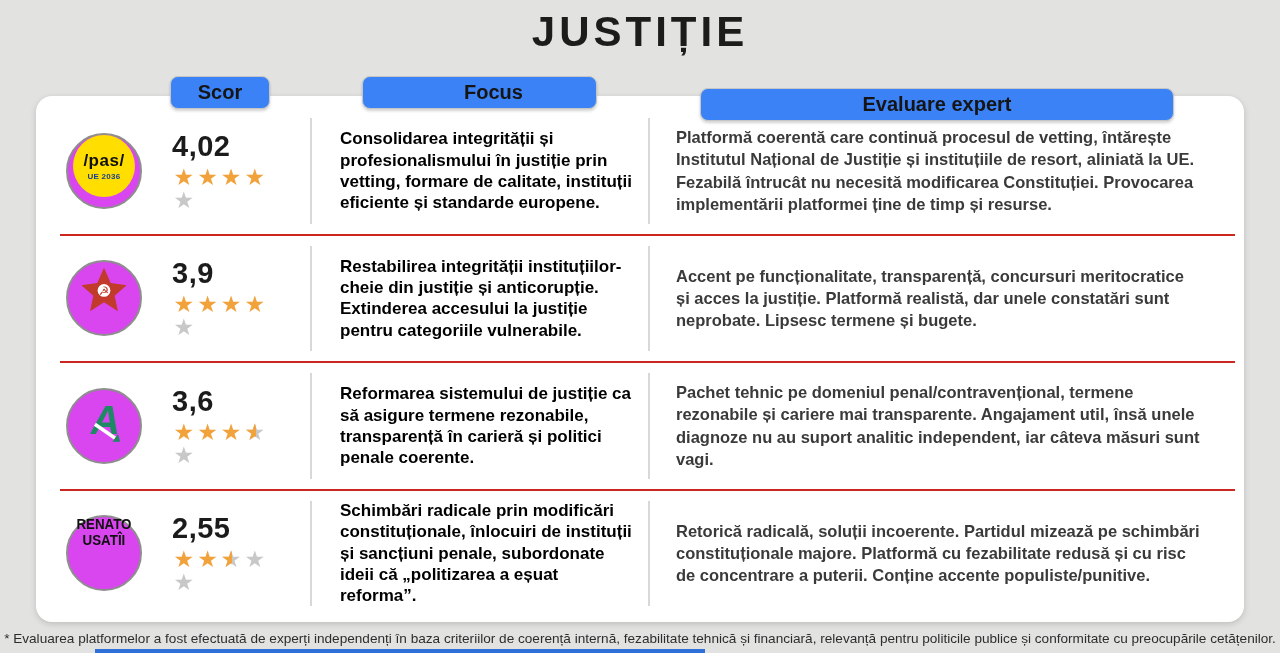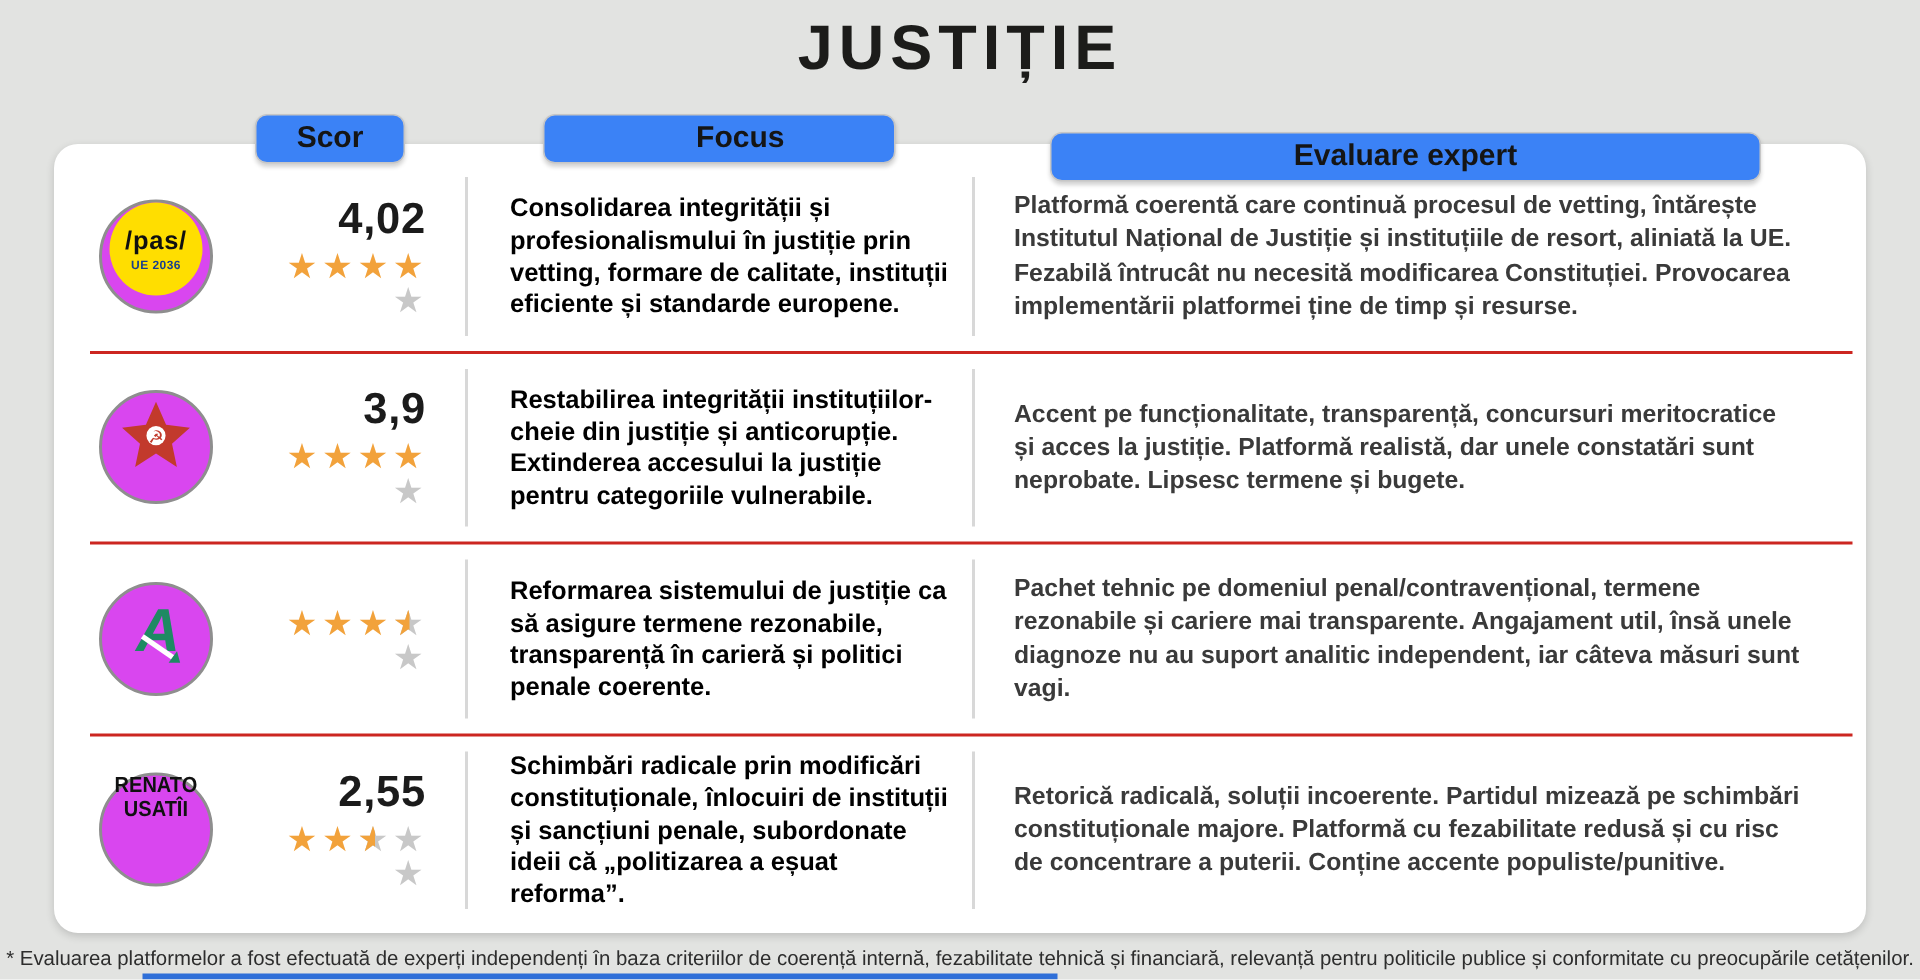--- a/index.html
+++ b/index.html
@@ -34,21 +34,21 @@
     flex:1;display:grid;grid-template-columns:136px 138px 338px 1fr;
     align-items:center;position:relative;
   }
   .row::before,.row::after{
     content:"";position:absolute;top:10px;bottom:10px;width:1.5px;background:#d8d8d8;
   }
   .row::before{left:274px;}
   .row::after{left:612px;}
   .sep{height:2px;background:#cc2620;margin:0 9px 0 24px;flex:none;}
   .cell-logo{display:flex;justify-content:center;}
-  .cell-score{text-align:right;padding-right:26px;}
+  .cell-score{text-align:left;padding-right:26px;}
   .score-num{font-size:29px;font-weight:bold;color:#1b1b1b;letter-spacing:.5px;}
   .stars{margin-top:3px;font-size:23px;line-height:1;}
   .star{display:inline-block;margin:0 1.5px;position:relative;}
   .star.full{color:#f2a23b;}
   .star.empty{color:#c8c8c8;}
   .star.half{color:#c8c8c8;}
   .star.half .hf{position:absolute;left:0;top:0;width:55%;overflow:hidden;color:#f2a23b;}
   .cell-focus{
     padding:0 12px 0 30px;font-size:17px;font-weight:600;color:#000000;line-height:1.25;
   }
@@ -131,20 +131,21 @@
       <div class="cell cell-logo">
         <div class="logo-ring">
           <svg class="a-logo" viewBox="0 0 80 80">
             <text x="42" y="63" text-anchor="middle" font-size="58" font-weight="bold" font-style="italic" fill="#1e8a63">A</text>
             <line x1="27" y1="49" x2="56" y2="69" stroke="#ffffff" stroke-width="5"></line>
             <polygon points="63,74 52,74 60,63" fill="#1e8a63"></polygon>
           </svg>
         </div>
       </div>
       <div class="cell cell-score">
+        <div class="score-num">3,6</div>
         <div class="stars"><span class="star full" style="color: rgb(242, 162, 59);">★</span><span class="star full" style="color: rgb(242, 162, 59);">★</span><span class="star full" style="color: rgb(242, 162, 59);">★</span><span class="star half" style="color: rgb(200, 200, 200);"><span class="hf" style="color: rgb(242, 162, 59);">★</span><span>★</span></span><span class="star empty" style="color: rgb(200, 200, 200);">★</span></div>
       </div>
       <div class="cell cell-focus">Reformarea sistemului de justiție ca să asigure termene rezonabile, transparență în carieră și politici penale coerente.</div>
       <div class="cell cell-expert">Pachet tehnic pe domeniul penal/contravențional, termene rezonabile și cariere mai transparente. Angajament util, însă unele diagnoze nu au suport analitic independent, iar câteva măsuri sunt vagi.</div>
     </div>
     <div class="sep" style="background: rgb(204, 38, 32);"></div>
     <div class="row">
       <div class="cell cell-logo">
         <div class="logo-ring">
           <div class="usatii">

